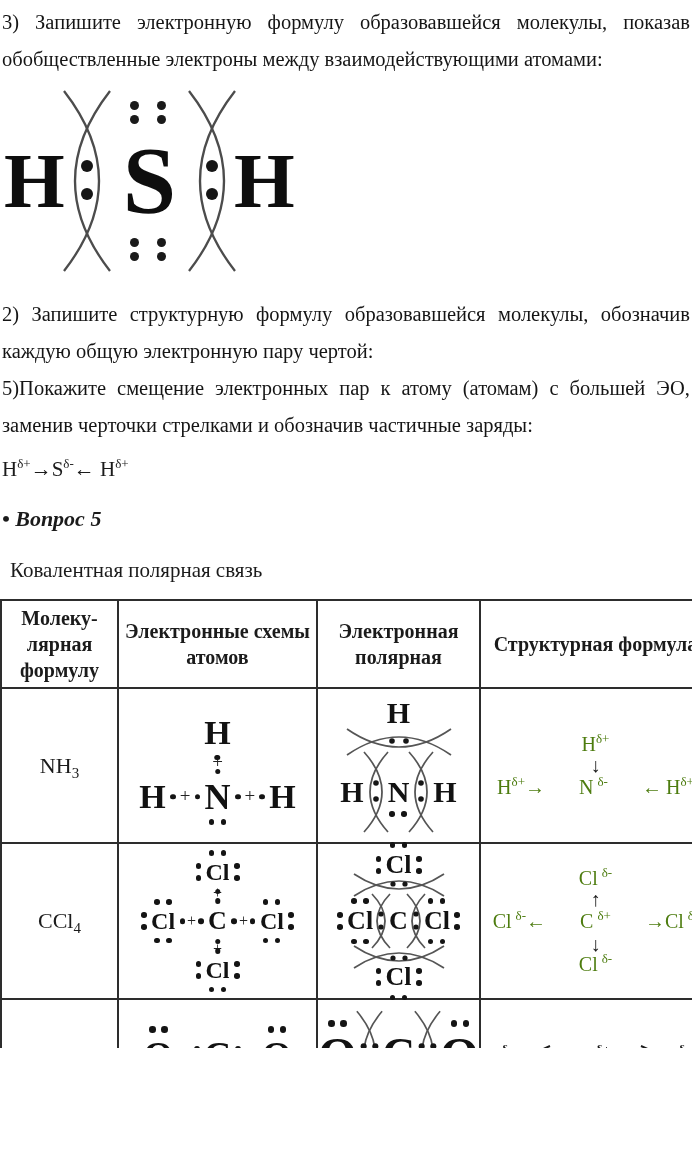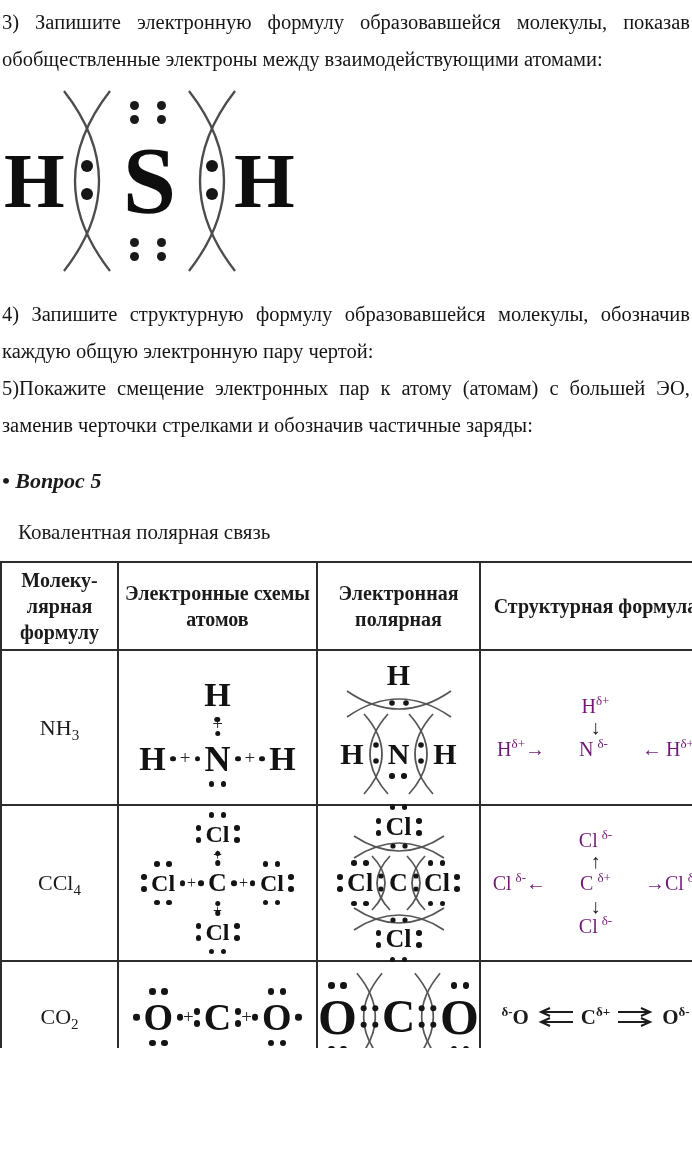--- a/index.html
+++ b/index.html
@@ -9,21 +9,21 @@
 
   
   .para{font-size:20.5px;line-height:37px;text-align:justify;margin:0 2px;color:#151515}
   .p3{padding-top:4px}
   .p4{margin-top:22px}
   .p5{margin-top:0}
   .plainline{font-size:21px;margin:8px 0 0 2px}
   .formula5{font-size:21px;margin:12px 0 0 2px}
   .formula5 sup{font-size:13px}
   .q5{font-size:22px;font-weight:700;font-style:italic;margin:24px 0 0 2px}
-  .subtitle{font-size:21px;margin:26px 0 0 18px}
+  .subtitle{font-size:21px;margin:26px 0 0 10px}
 
   
   .h2s{display:flex;align-items:center;height:186px;margin:10px 0 0 4px}
   .bigH{font-size:78px;font-weight:700;line-height:1;color:#0e0e0e}
   .s-wrap{position:relative;display:inline-block;margin:0 14px}
   .bigS{font-size:96px;font-weight:700;line-height:1;color:#0e0e0e}
   .sq{position:absolute;width:9px;height:9px;border-radius:50%;background:#1a1a1a}
   .sd1{top:-32px;left:calc(50% - 19px)} .sd2{top:-32px;left:calc(50% + 8px)}
   .sd3{top:-18px;left:calc(50% - 19px)} .sd4{top:-18px;left:calc(50% + 8px)}
   .sd5{bottom:-18px;left:calc(50% - 19px)} .sd6{bottom:-18px;left:calc(50% + 8px)}
@@ -63,21 +63,21 @@
   .g1{gap:1px}.g2{gap:2px}.g8{gap:8px}.g10{gap:10px}.g12{gap:12px}.g14{gap:14px}.g18{gap:34px}
   .plus{font-size:19px;line-height:1.1;color:#222;font-weight:400}
   .plus-s{font-size:16px;line-height:1;color:#222;font-weight:400}
 
   
   .hl-l{margin:-4px 0 -6px 0}
   .hl-s{margin:-8px 0 -8px 0}
   .vl{margin:0 -5px}
 
   
-  .sf{font-size:20px;color:#701a75;line-height:1.15}
+  .sf{font-size:20px;color:#4d7c0f;line-height:1.15}
   .sf sup{font-size:13px;line-height:0}
   .sfa{font-size:20px;line-height:.9}
   .sf-co2{font-size:21px;font-weight:600}
   .sf-co2 sup{font-size:13px}
   .darr{margin:0 -2px;vertical-align:middle}
   .darr path{fill:none;stroke:#1c1c1c;stroke-width:2}
 
   
   .wm{position:absolute;left:0;top:0;pointer-events:none;opacity:.85}
   .wm text{fill:none;stroke:#b3b3b3;stroke-width:1.6;font-weight:700;
@@ -108,23 +108,26 @@
     </span>
     <svg class="lens lens-big" width="62" height="186" viewBox="0 0 62 186">
       <path d="M54,3 Q-16,93 54,183"></path>
         <path d="M8,3 Q78,93 8,183"></path>
       <circle cx="31" cy="78" r="6"></circle>
         <circle cx="31" cy="106" r="6"></circle>
     </svg>
     <span class="bigH">H</span>
   </div>
 
-  <p class="para p4">4) Запишите структурную формулу образовавшейся молекулы, обозначив каждую общую электронную пару чертой:</p>
+  <p class="para p4">2) Запишите структурную формулу образовавшейся молекулы, обозначив каждую общую электронную пару чертой:</p>
 
   <p class="para p5">5)Покажите смещение электронных пар к атому (атомам) с большей ЭО, заменив черточки стрелками и обозначив частичные заряды:</p>
+  <div class="formula5">
+    <span>H</span><sup>δ+</sup><span>→</span><span>S</span><sup>δ-</sup><span>←</span>&nbsp;<span>H</span><sup>δ+</sup>
+  </div>
 
   <div class="q5">• Вопрос 5</div>
   <div class="subtitle">Ковалентная полярная связь</div>
 
   <table class="tbl">
     <tbody>
         <tr class="rh">
       <td class="c1 hdr pre">Молеку-
 лярная
 формулу</td>

